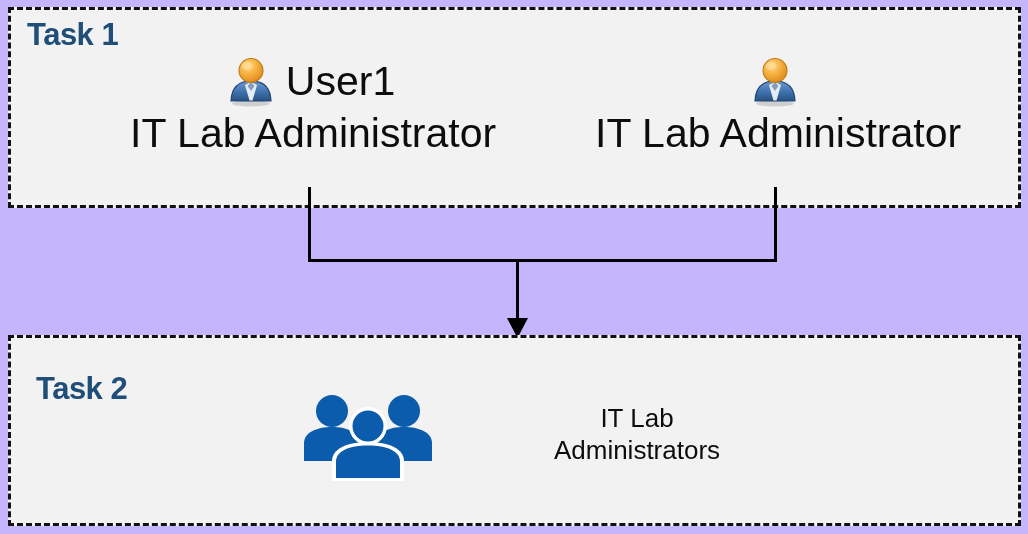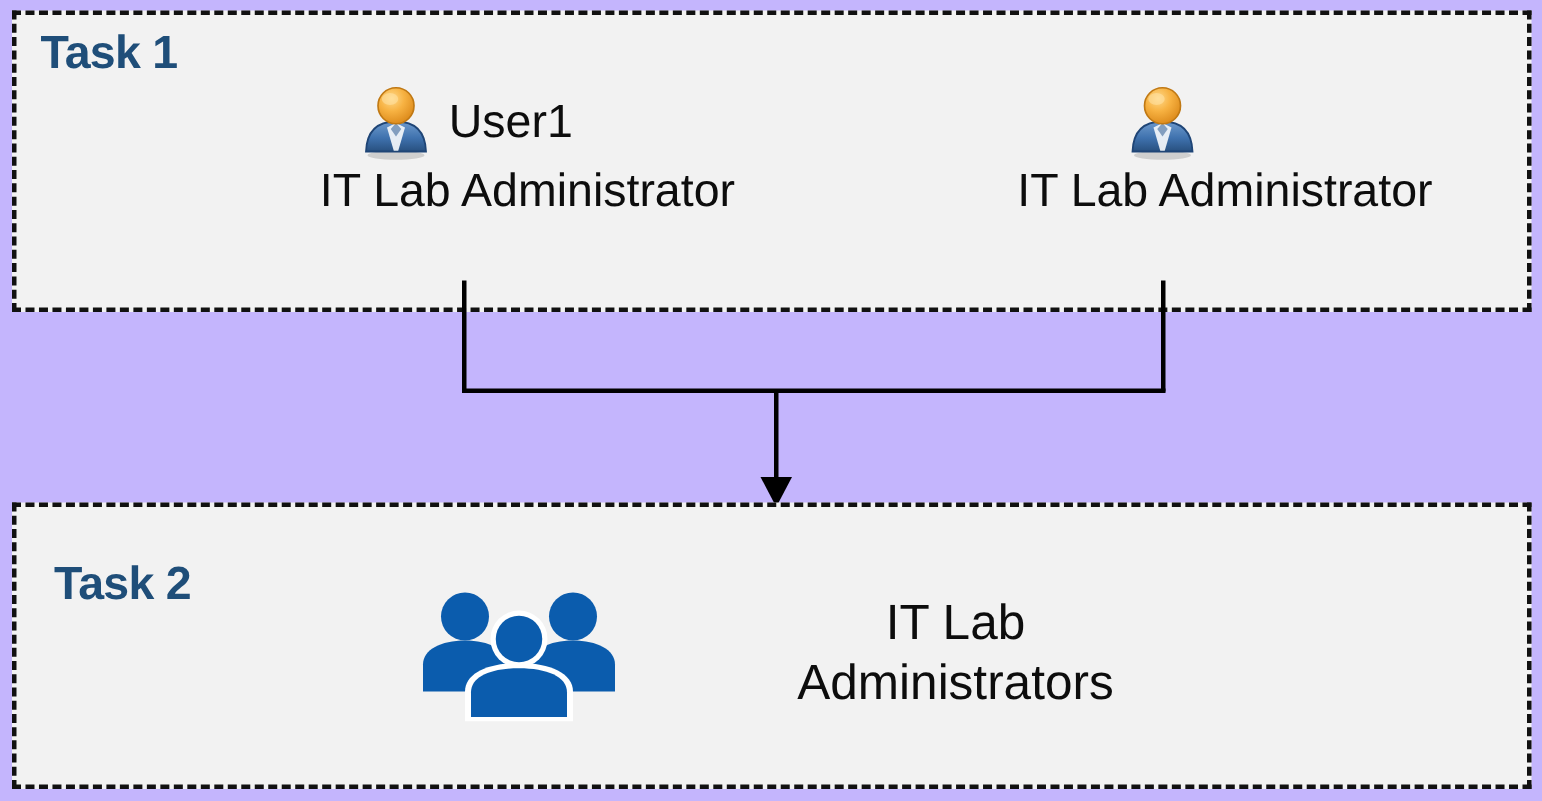--- a/index.html
+++ b/index.html
@@ -48,21 +48,21 @@
   }
   #task1-label { left: 27px; top: 17px; }
   #task2-label { left: 36px; top: 371px; }
 
   
   .person {
     position: absolute;
     width: 360px;
     text-align: center;
     color: #0d0d0d;
-    font-size: 31px;
+    font-size: 41px;
     line-height: 1.18;
   }
   #person-user1  { left: 130px; top: 55px; }
   #person-guest  { left: 595px; top: 55px; }
 
   .person-row1 {
     display: flex;
     align-items: center;
     justify-content: center;
     gap: 9px;
@@ -91,21 +91,21 @@
     justify-content: center;
     gap: 120px;
   }
   .group-avatar {
     width: 132px;
     height: 92px;
     flex: 0 0 auto;
     display: block;
   }
   #group-name {
-    font-size: 33px;
+    font-size: 26px;
     line-height: 1.22;
     color: #0d0d0d;
     text-align: center;
     white-space: pre-line;
   }
 
   
   #connector {
     position: absolute;
     left: 0;

